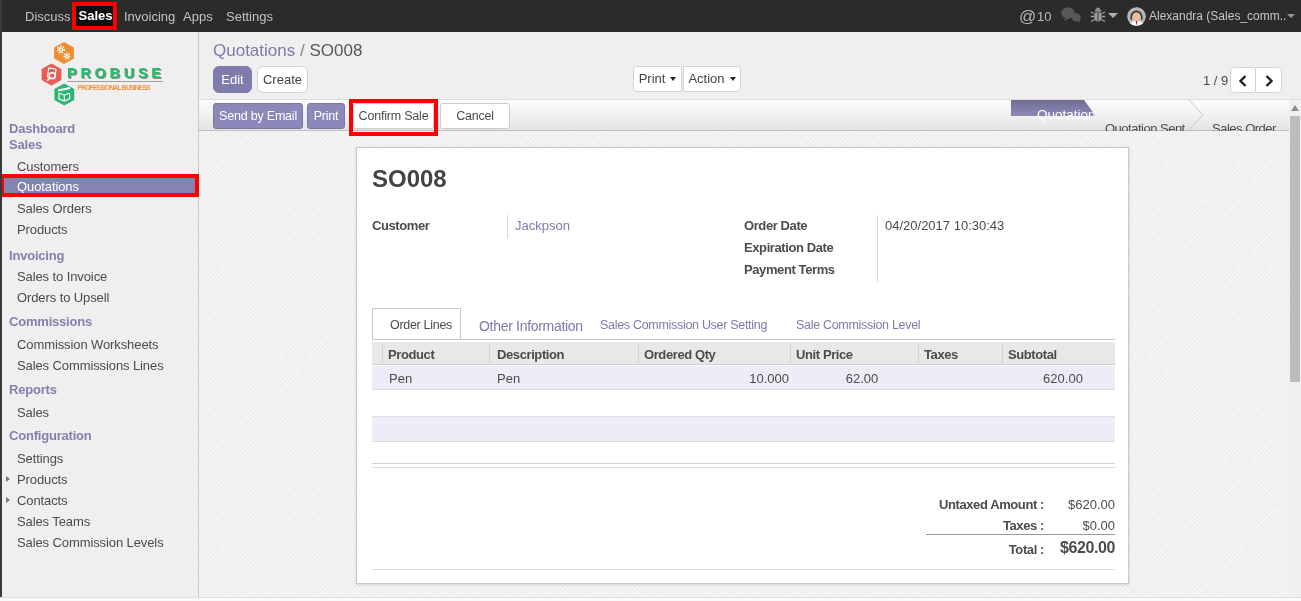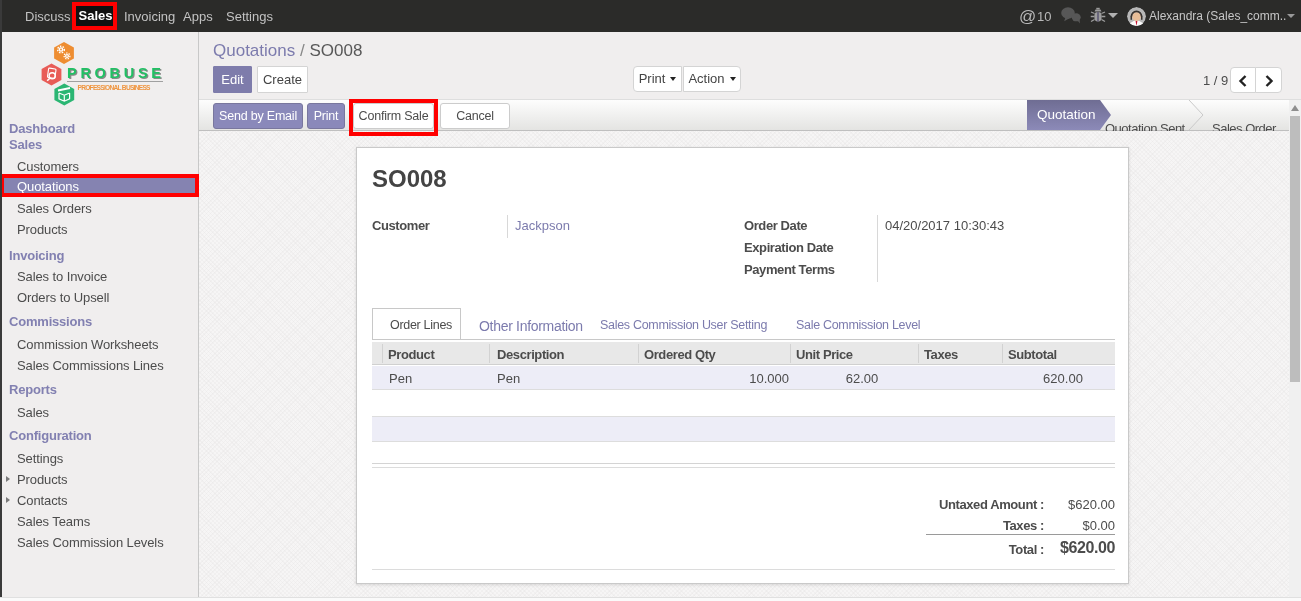--- a/index.html
+++ b/index.html
@@ -21,31 +21,31 @@
 .sitem { position:absolute; left:17px; font-size:13px; color:#4c4c4c; letter-spacing:-0.1px; white-space:nowrap; }
 .scaret { position:absolute; left:6px; width:0; height:0; border-left:4px solid #7a7a7a; border-top:3.5px solid transparent; border-bottom:3.5px solid transparent; }
 #selrow { position:absolute; left:0; top:144px; width:198px; height:21px; background:#8583b1; }
 #selrow span { position:absolute; left:17px; top:3px; font-size:13px; color:#fff; letter-spacing:-0.1px; }
 
 
 #cpanel { position:absolute; left:199px; top:32px; width:1102px; height:67px; background:#f0eeee; }
 #breadcrumb { position:absolute; left:14px; top:9px; font-size:17px; color:#7c7bad; }
 #breadcrumb .cur { color:#585858; }
 #breadcrumb .sep { color:#888; }
-.btn { position:absolute; font-size:13px; text-align:center; border-radius:1px; }
+.btn { position:absolute; font-size:13px; text-align:center; border-radius:6px; }
 .btn-purple { background:#7e7cab; color:#fff; border:1px solid #7e7cab; }
 .btn-white { background:#fff; color:#444; border:1px solid #d4d4d4; }
 .dcaret { display:inline-block; width:0; height:0; border-left:3.5px solid transparent; border-right:3.5px solid transparent; border-top:4px solid #222; vertical-align:middle; margin-left:5px; margin-top:-2px; }
 
 
 #statusbar { position:absolute; left:199px; top:99px; width:1102px; height:32px; background:linear-gradient(#fdfdfd,#e4e4e2); border-top:1px solid #dedede; border-bottom:1px solid #bfbfbf; }
 .sbtn { position:absolute; top:3px; height:26px; line-height:24px; font-size:12.5px; letter-spacing:-0.2px; text-align:center; border-radius:3px; }
 .sbtn-p { background:#8a89ba; color:#fff; border:1px solid #79779e; }
 .sbtn-w { background:#fff; color:#4c4c4c; border:1px solid #ccc; }
-#arrow-active { position:absolute; left:812px; top:0; width:84px; height:30px; background:linear-gradient(#6f6d93,#8c8ab8); clip-path:polygon(0 0, 73px 0, 84px 15px, 73px 30px, 0 30px); color:#fff; font-size:13.5px; line-height:30px; text-align:left; padding-left:10px;margin-left:16px; }
+#arrow-active { position:absolute; left:812px; top:0; width:84px; height:16px; background:linear-gradient(#6f6d93,#8c8ab8); clip-path:polygon(0 0, 73px 0, 84px 15px, 73px 30px, 0 30px); color:#fff; font-size:13.5px; line-height:30px; text-align:left; padding-left:26px; }
 .step { position:absolute; top:0; height:30px; line-height:30px; font-size:13px; letter-spacing:-0.5px; color:#4c4c4c;margin-top:14px; }
 
 
 #content { position:absolute; left:199px; top:131px; width:1090px; height:466px;
   background-color:#f6f5f5;
   background-image:
     repeating-linear-gradient(45deg, rgba(228,226,226,.3) 0, rgba(228,226,226,.3) 1px, transparent 1px, transparent 3px),
     repeating-linear-gradient(135deg, rgba(228,226,226,.3) 0, rgba(228,226,226,.3) 1px, transparent 1px, transparent 3px);
 }
 #sheet { position:absolute; left:356px; top:147px; width:773px; height:437px; background:#fff; border:1px solid #c9c9c9; box-shadow:0 1px 3px rgba(0,0,0,.12); }

